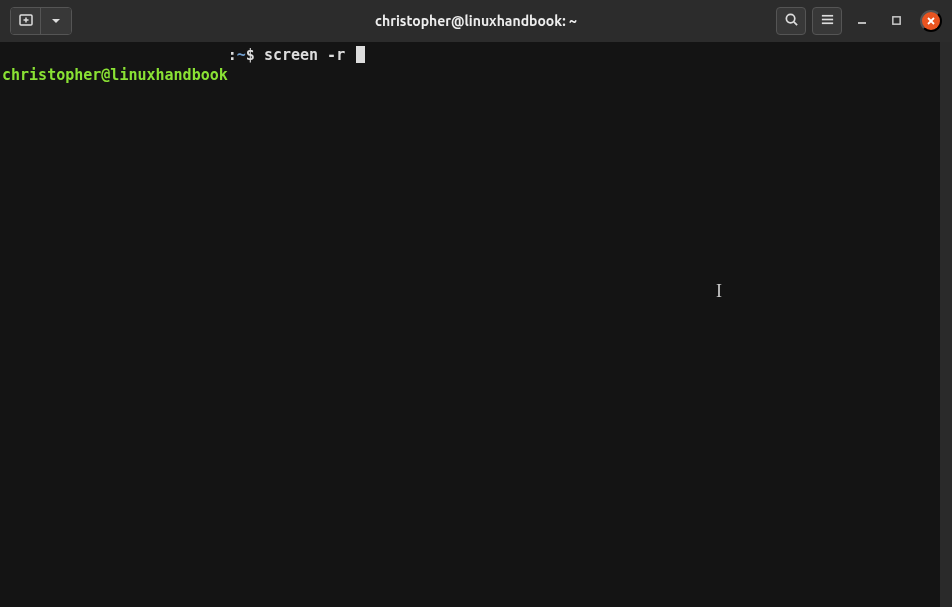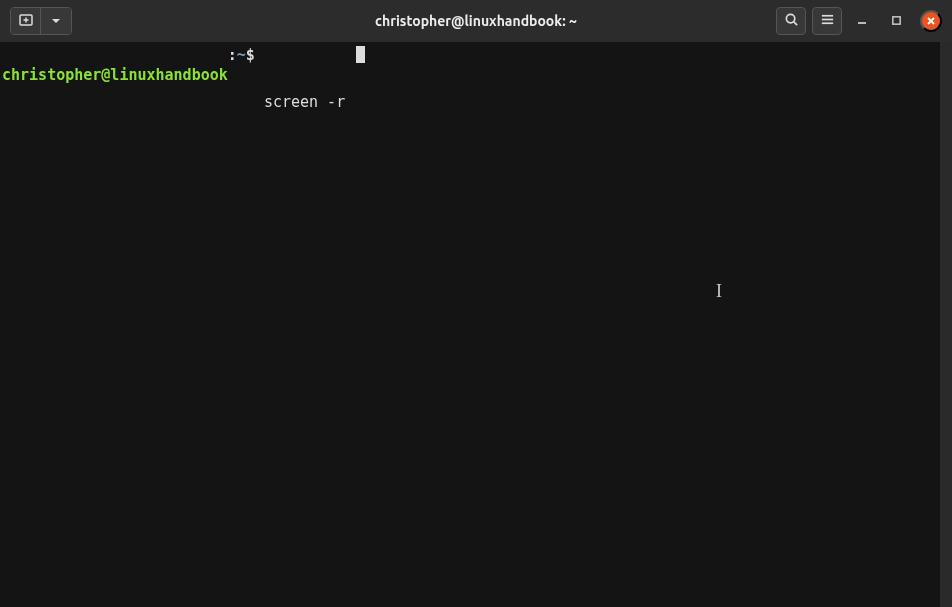--- a/index.html
+++ b/index.html
@@ -120,22 +120,21 @@
       color: #ddd;
     }
     .prompt-path {
       color: #729fcf;
     }
     .prompt-dollar {
       color: #ddd;
     }
     .command-text {
       color: #ddd;
-      font-weight: normal;
-      margin-top: 47px;
+      font-weight: bold;
     }
     .cursor-block {
       display: inline-block;
       width: 9px;
       height: 17px;
       background: #ddd;
       vertical-align: text-top;
       margin-left: 2px;
     }
     .ibeam-cursor {

